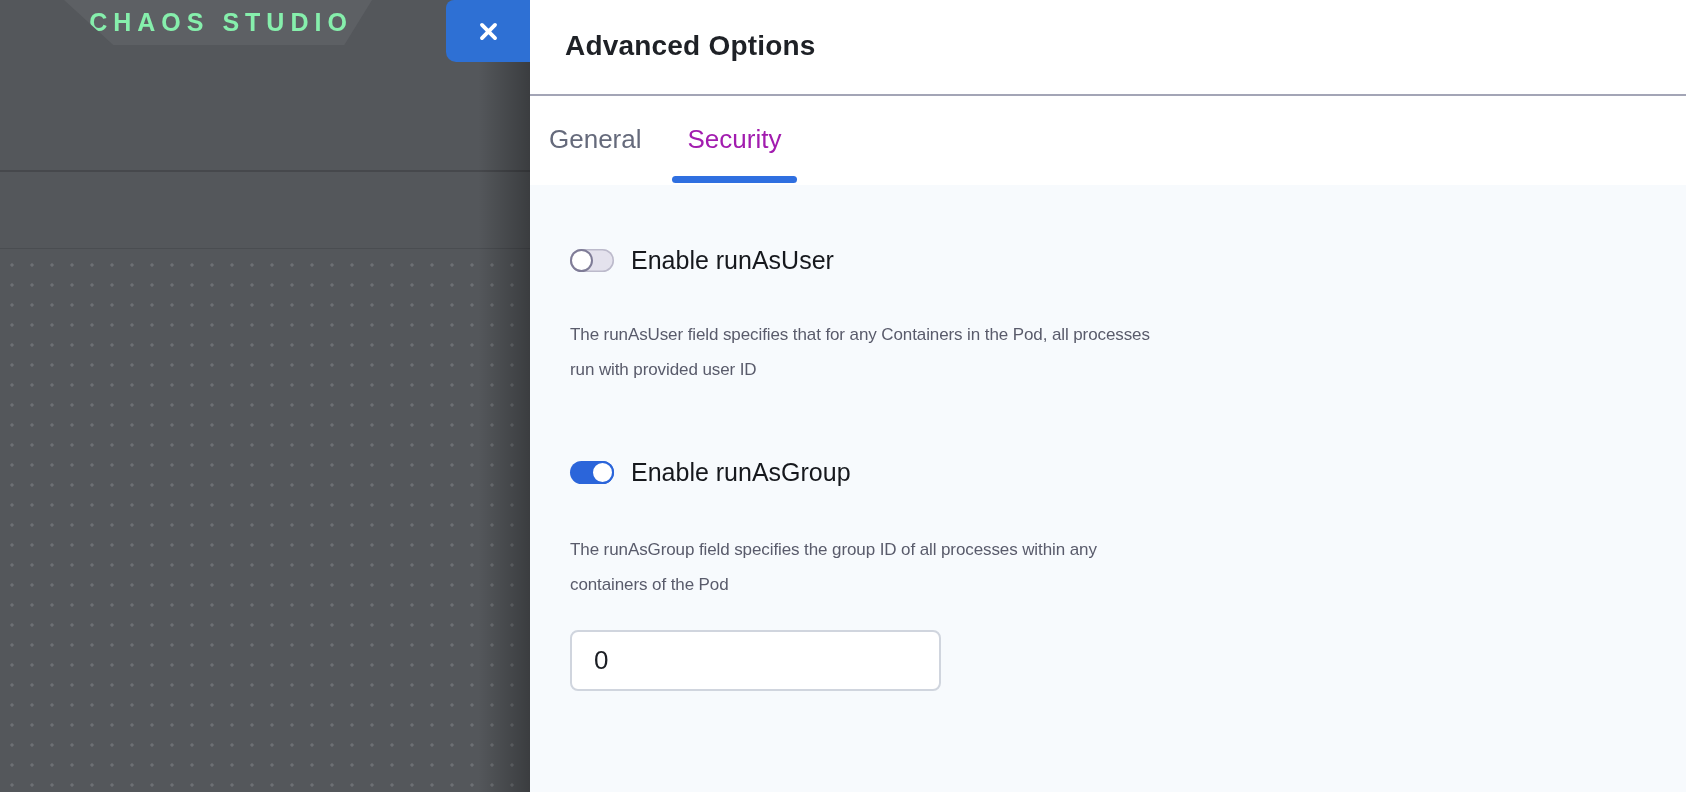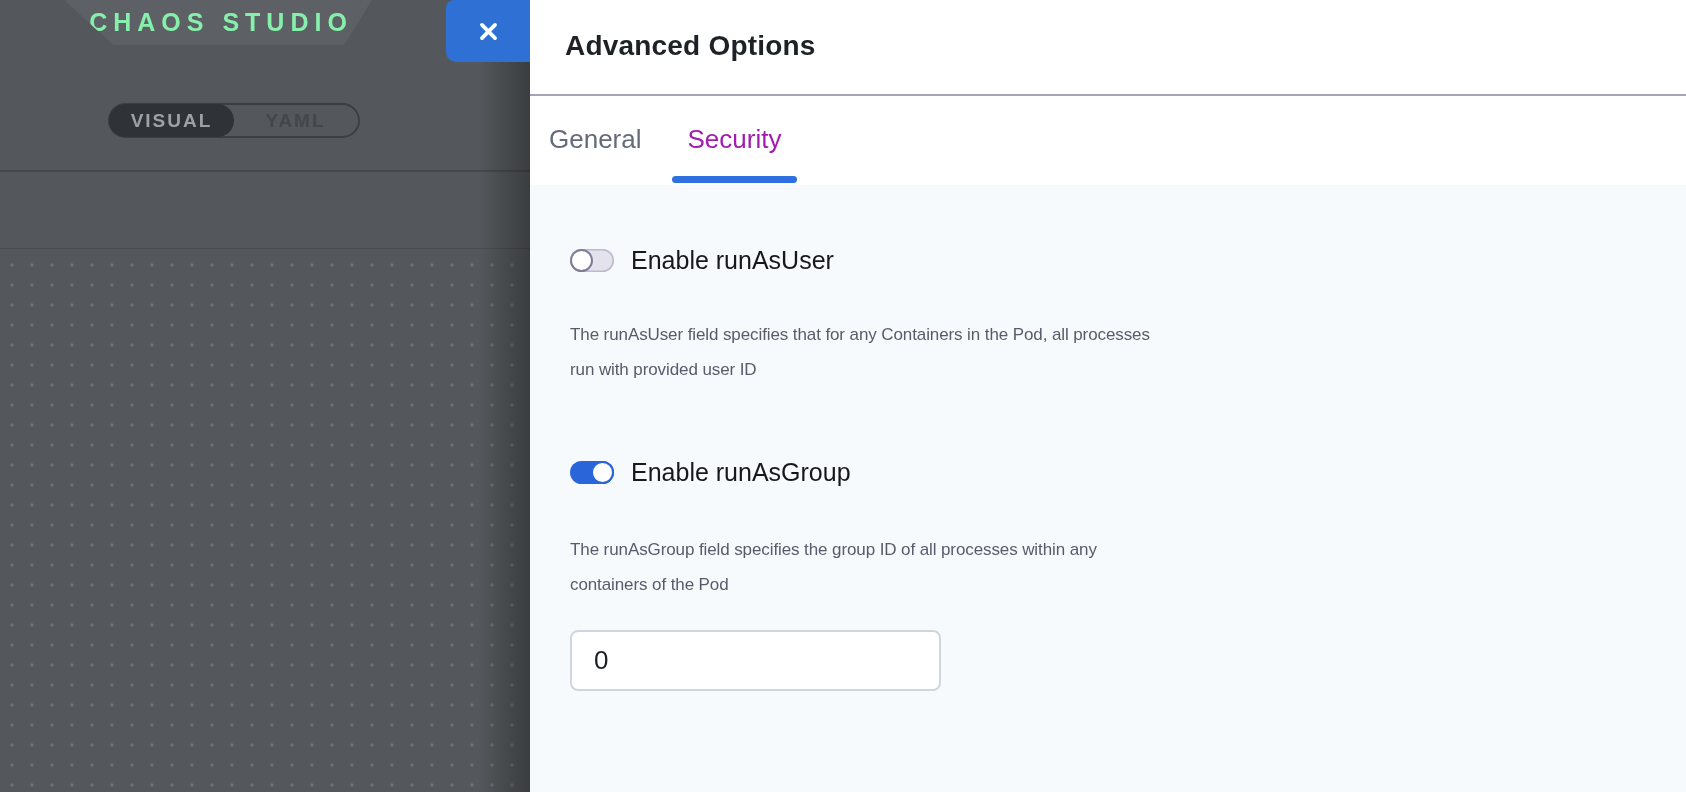--- a/index.html
+++ b/index.html
@@ -121,24 +121,20 @@
     font-size: 26px; color: #1b1e24; padding: 0 22px; outline: none;
   }
 </style>
 </head>
 <body>
 
 <div class="left-stage">
   <div class="studio-banner">
     <span>CHAOS STUDIO</span>
   </div>
-  <div class="mode-toggle">
-    <div class="mode-seg selected">VISUAL</div>
-    <div class="mode-seg unselected">YAML</div>
-  </div>
   <div class="stage-divider-1"></div>
   <div class="stage-divider-2"></div>
   <div class="dot-canvas"></div>
 </div>
 
 <button class="close-btn">
   <span style="display:flex">
     <svg width="27" height="27" viewBox="0 0 24 24" fill="none">
       <path d="M6.2 6.2 L17.8 17.8 M17.8 6.2 L6.2 17.8" stroke="#ffffff" stroke-width="3.4" stroke-linecap="round"></path>
     </svg>

